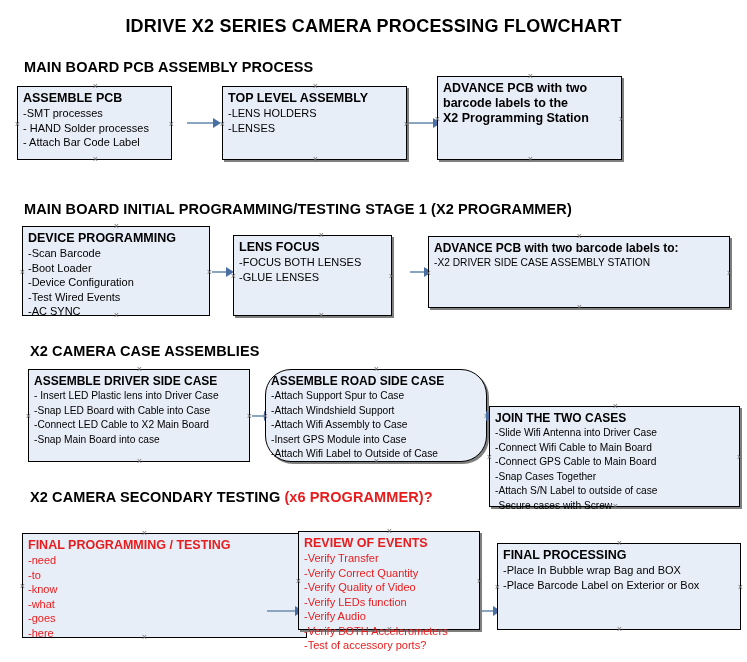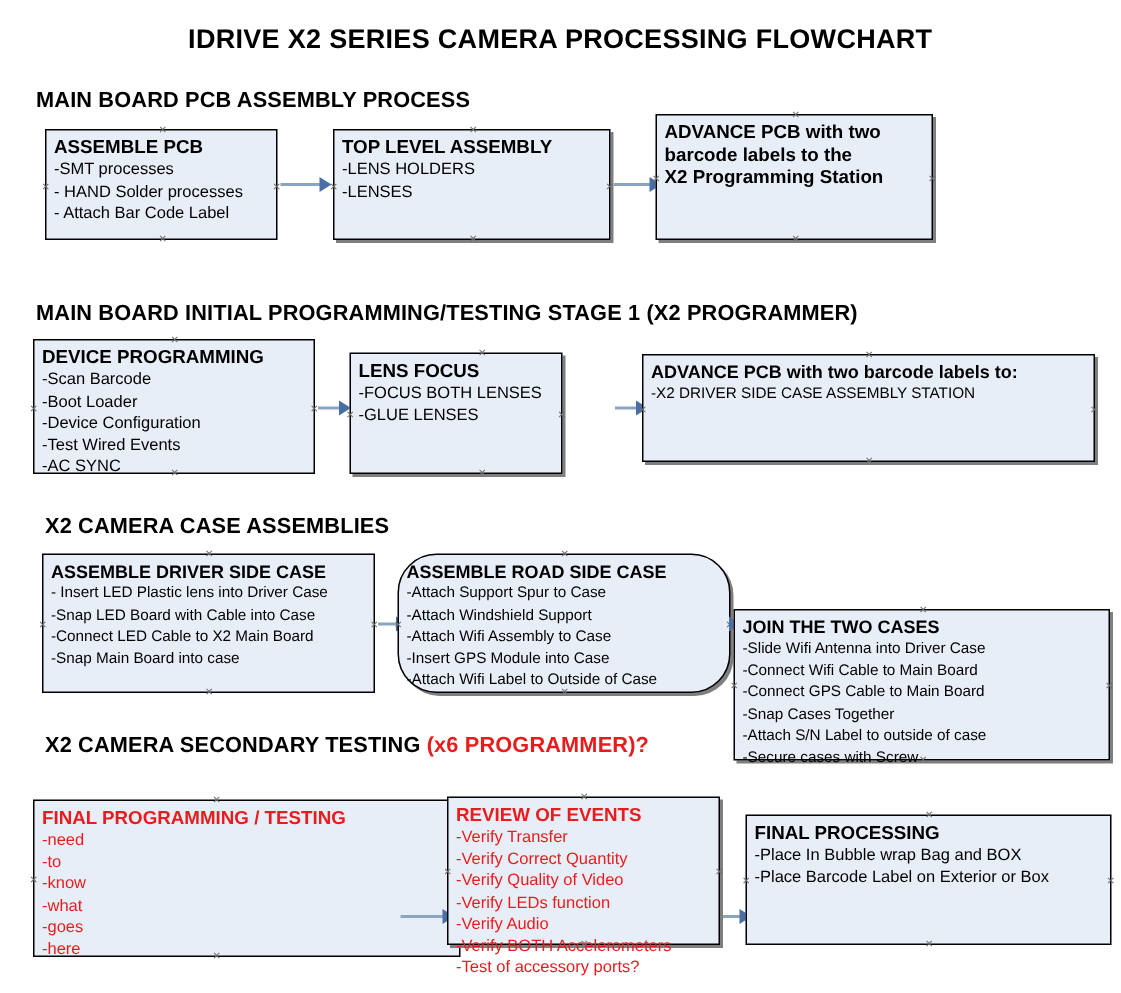--- a/index.html
+++ b/index.html
@@ -82,21 +82,21 @@
 <body>
 
 <div id="canvas">
 
   <div class="doc-title">IDRIVE X2  SERIES CAMERA PROCESSING FLOWCHART</div>
 
   <div class="section-title" style="left:24px;top:59px;">
     <span>MAIN BOARD PCB ASSEMBLY PROCESS</span>
   </div>
 
-  <div class="box" style="left:30px;top:86px;width:155px;height:74px;">
+  <div class="box" style="left:17px;top:86px;width:155px;height:74px;">
     <div class="title">ASSEMBLE PCB</div>
     <div class="line">-SMT processes</div>
     <div class="line">- HAND Solder processes</div>
     <div class="line">- Attach Bar Code Label</div>
     <span class="xh" style="left:74px;top:-4px;"></span>
     <span class="xh" style="left:74px;bottom:-4px;"></span>
     <span class="xh" style="left:-4px;top:34px;"></span>
     <span class="xh" style="right:-4px;top:34px;"></span>
   </div>
 
@@ -139,21 +139,21 @@
     <div class="line">-AC SYNC</div>
     <span class="xh" style="left:90px;top:-4px;"></span>
     <span class="xh" style="left:90px;bottom:-4px;"></span>
     <span class="xh" style="left:-4px;top:42px;"></span>
     <span class="xh" style="right:-4px;top:42px;"></span>
   </div>
 
   <div class="conn" style="left:212px;top:271px;width:16px;"></div>
   <div class="arrow-head" style="left:226px;top:267px;"></div>
 
-  <div class="box shadow" style="left:233px;top:235px;width:142px;height:81px;">
+  <div class="box shadow" style="left:233px;top:235px;width:159px;height:81px;">
     <div class="title">LENS FOCUS</div>
     <div class="line">-FOCUS BOTH LENSES</div>
     <div class="line">-GLUE LENSES</div>
     <span class="xh" style="left:84px;top:-4px;"></span>
     <span class="xh" style="left:84px;bottom:-4px;"></span>
     <span class="xh" style="left:-4px;top:37px;"></span>
     <span class="xh" style="right:-4px;top:37px;"></span>
   </div>
 
   <div class="conn" style="left:410px;top:271px;width:17px;"></div>

